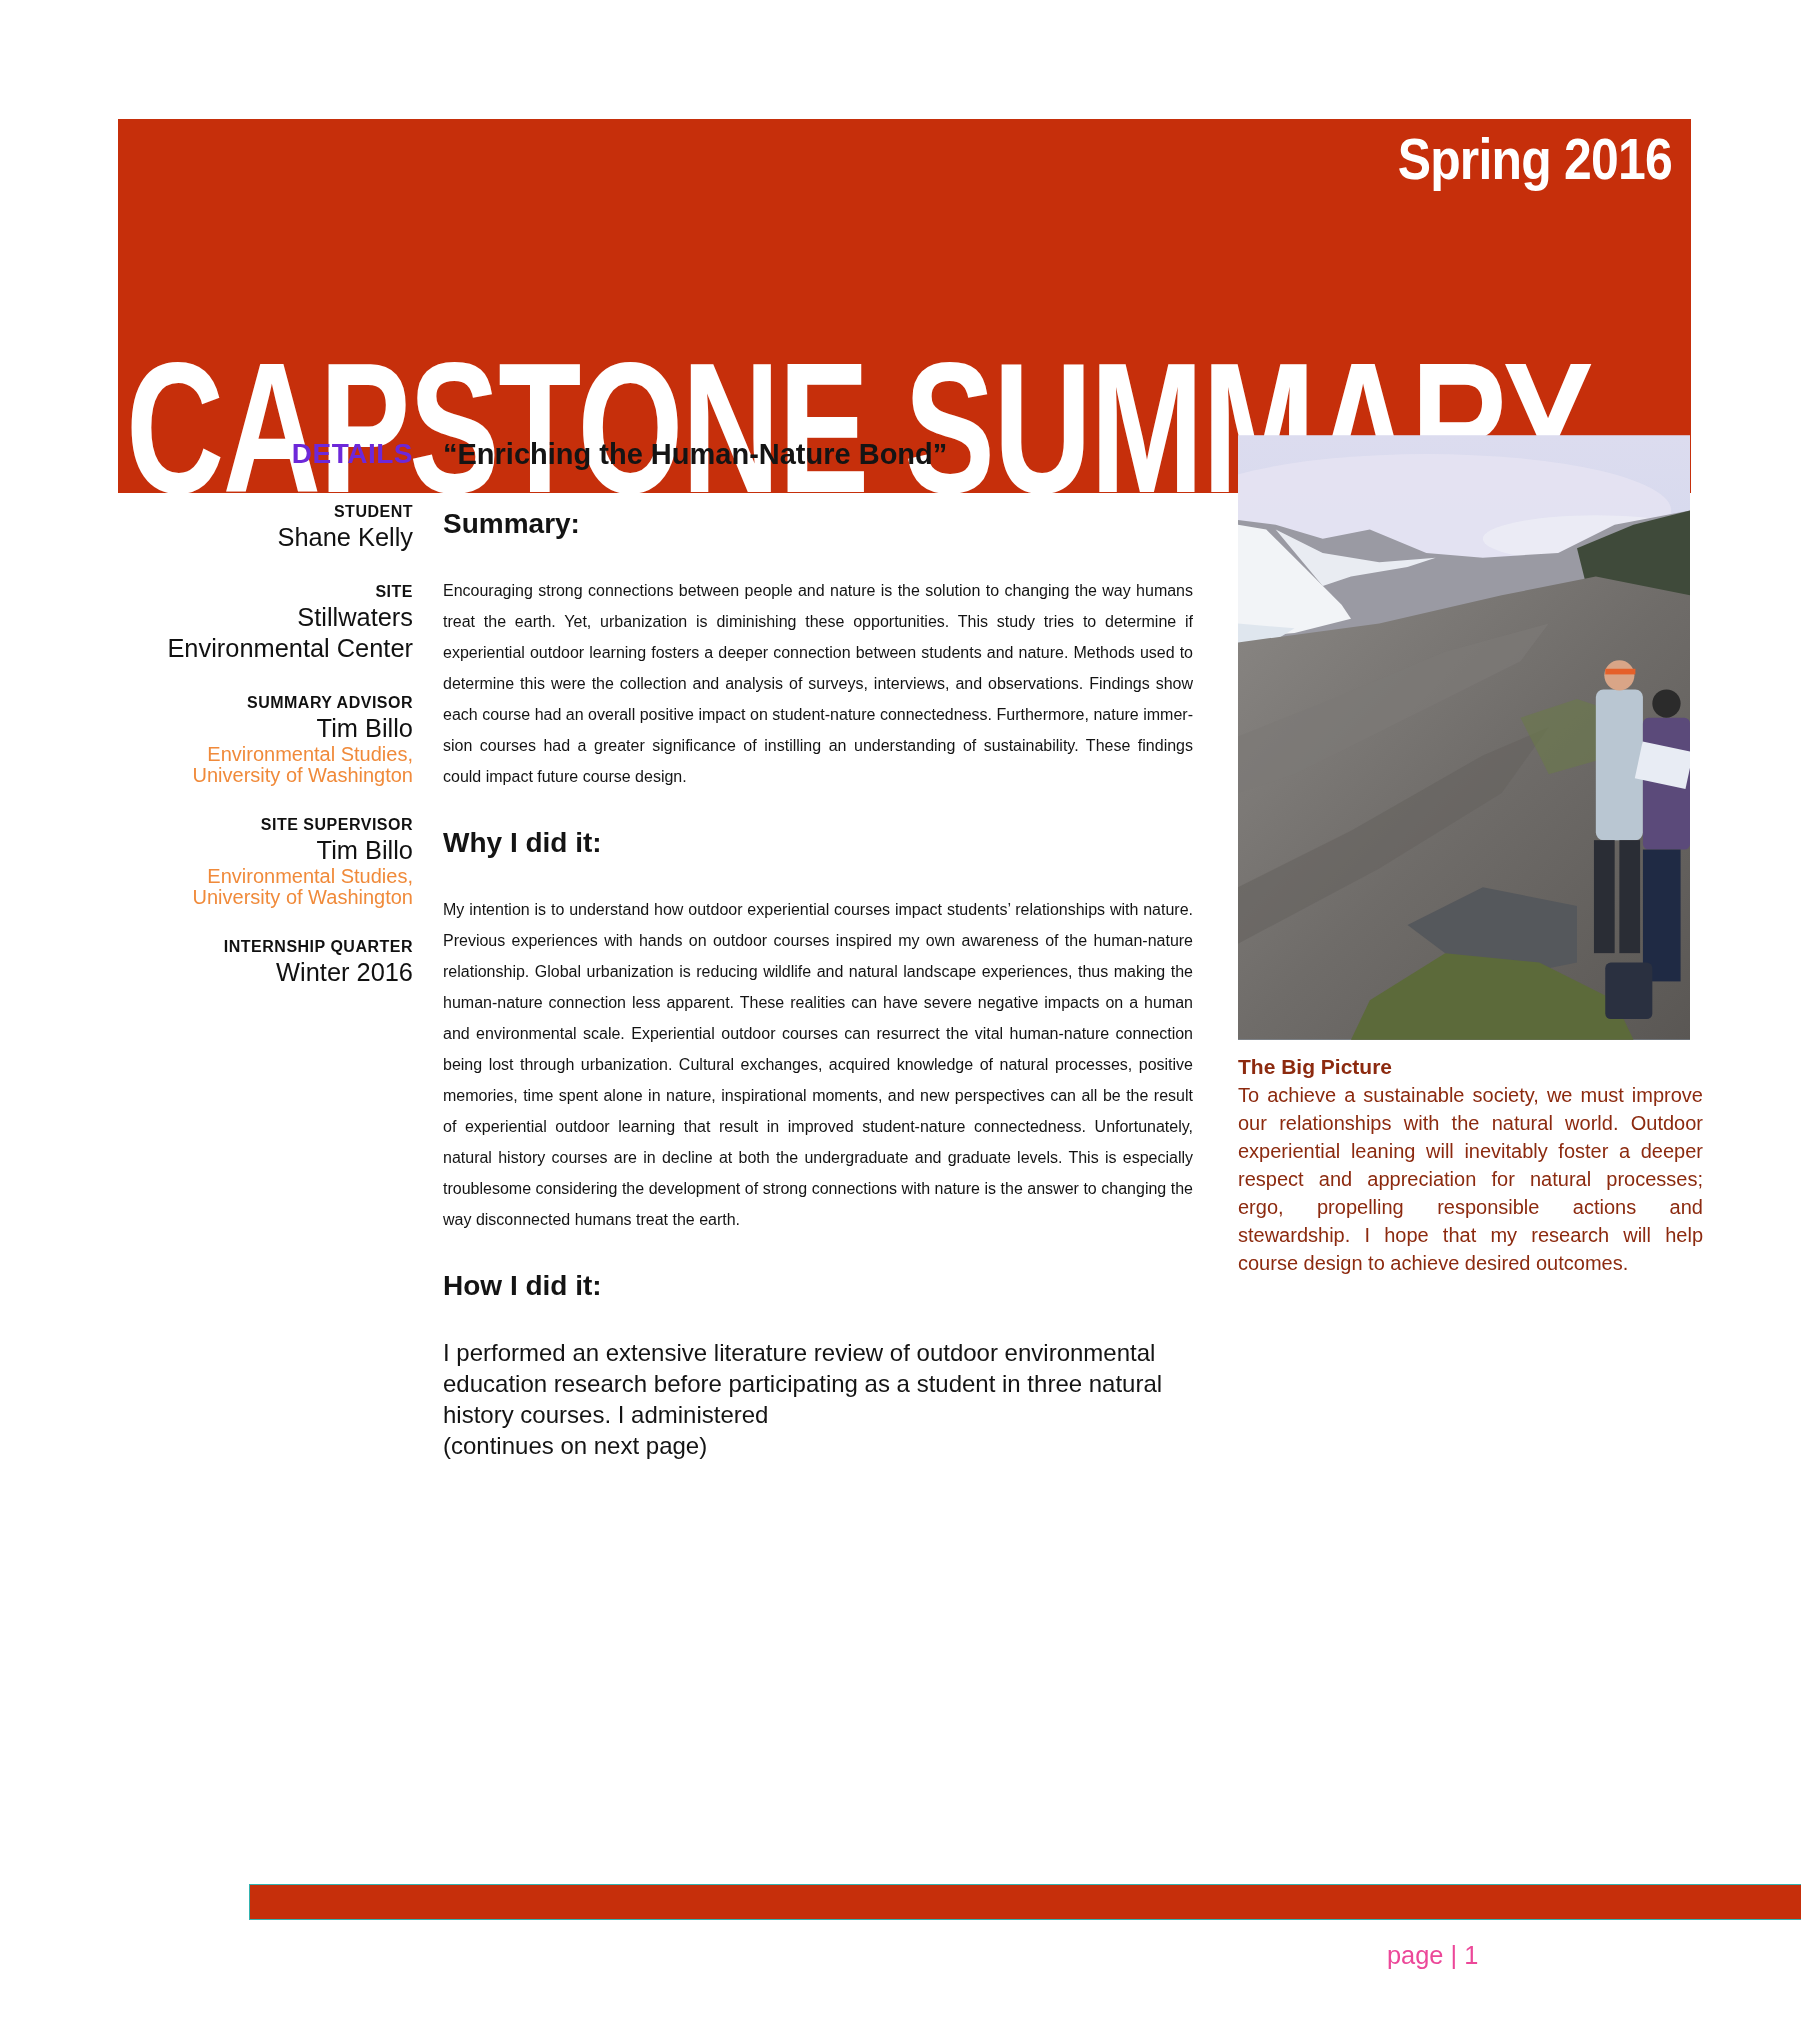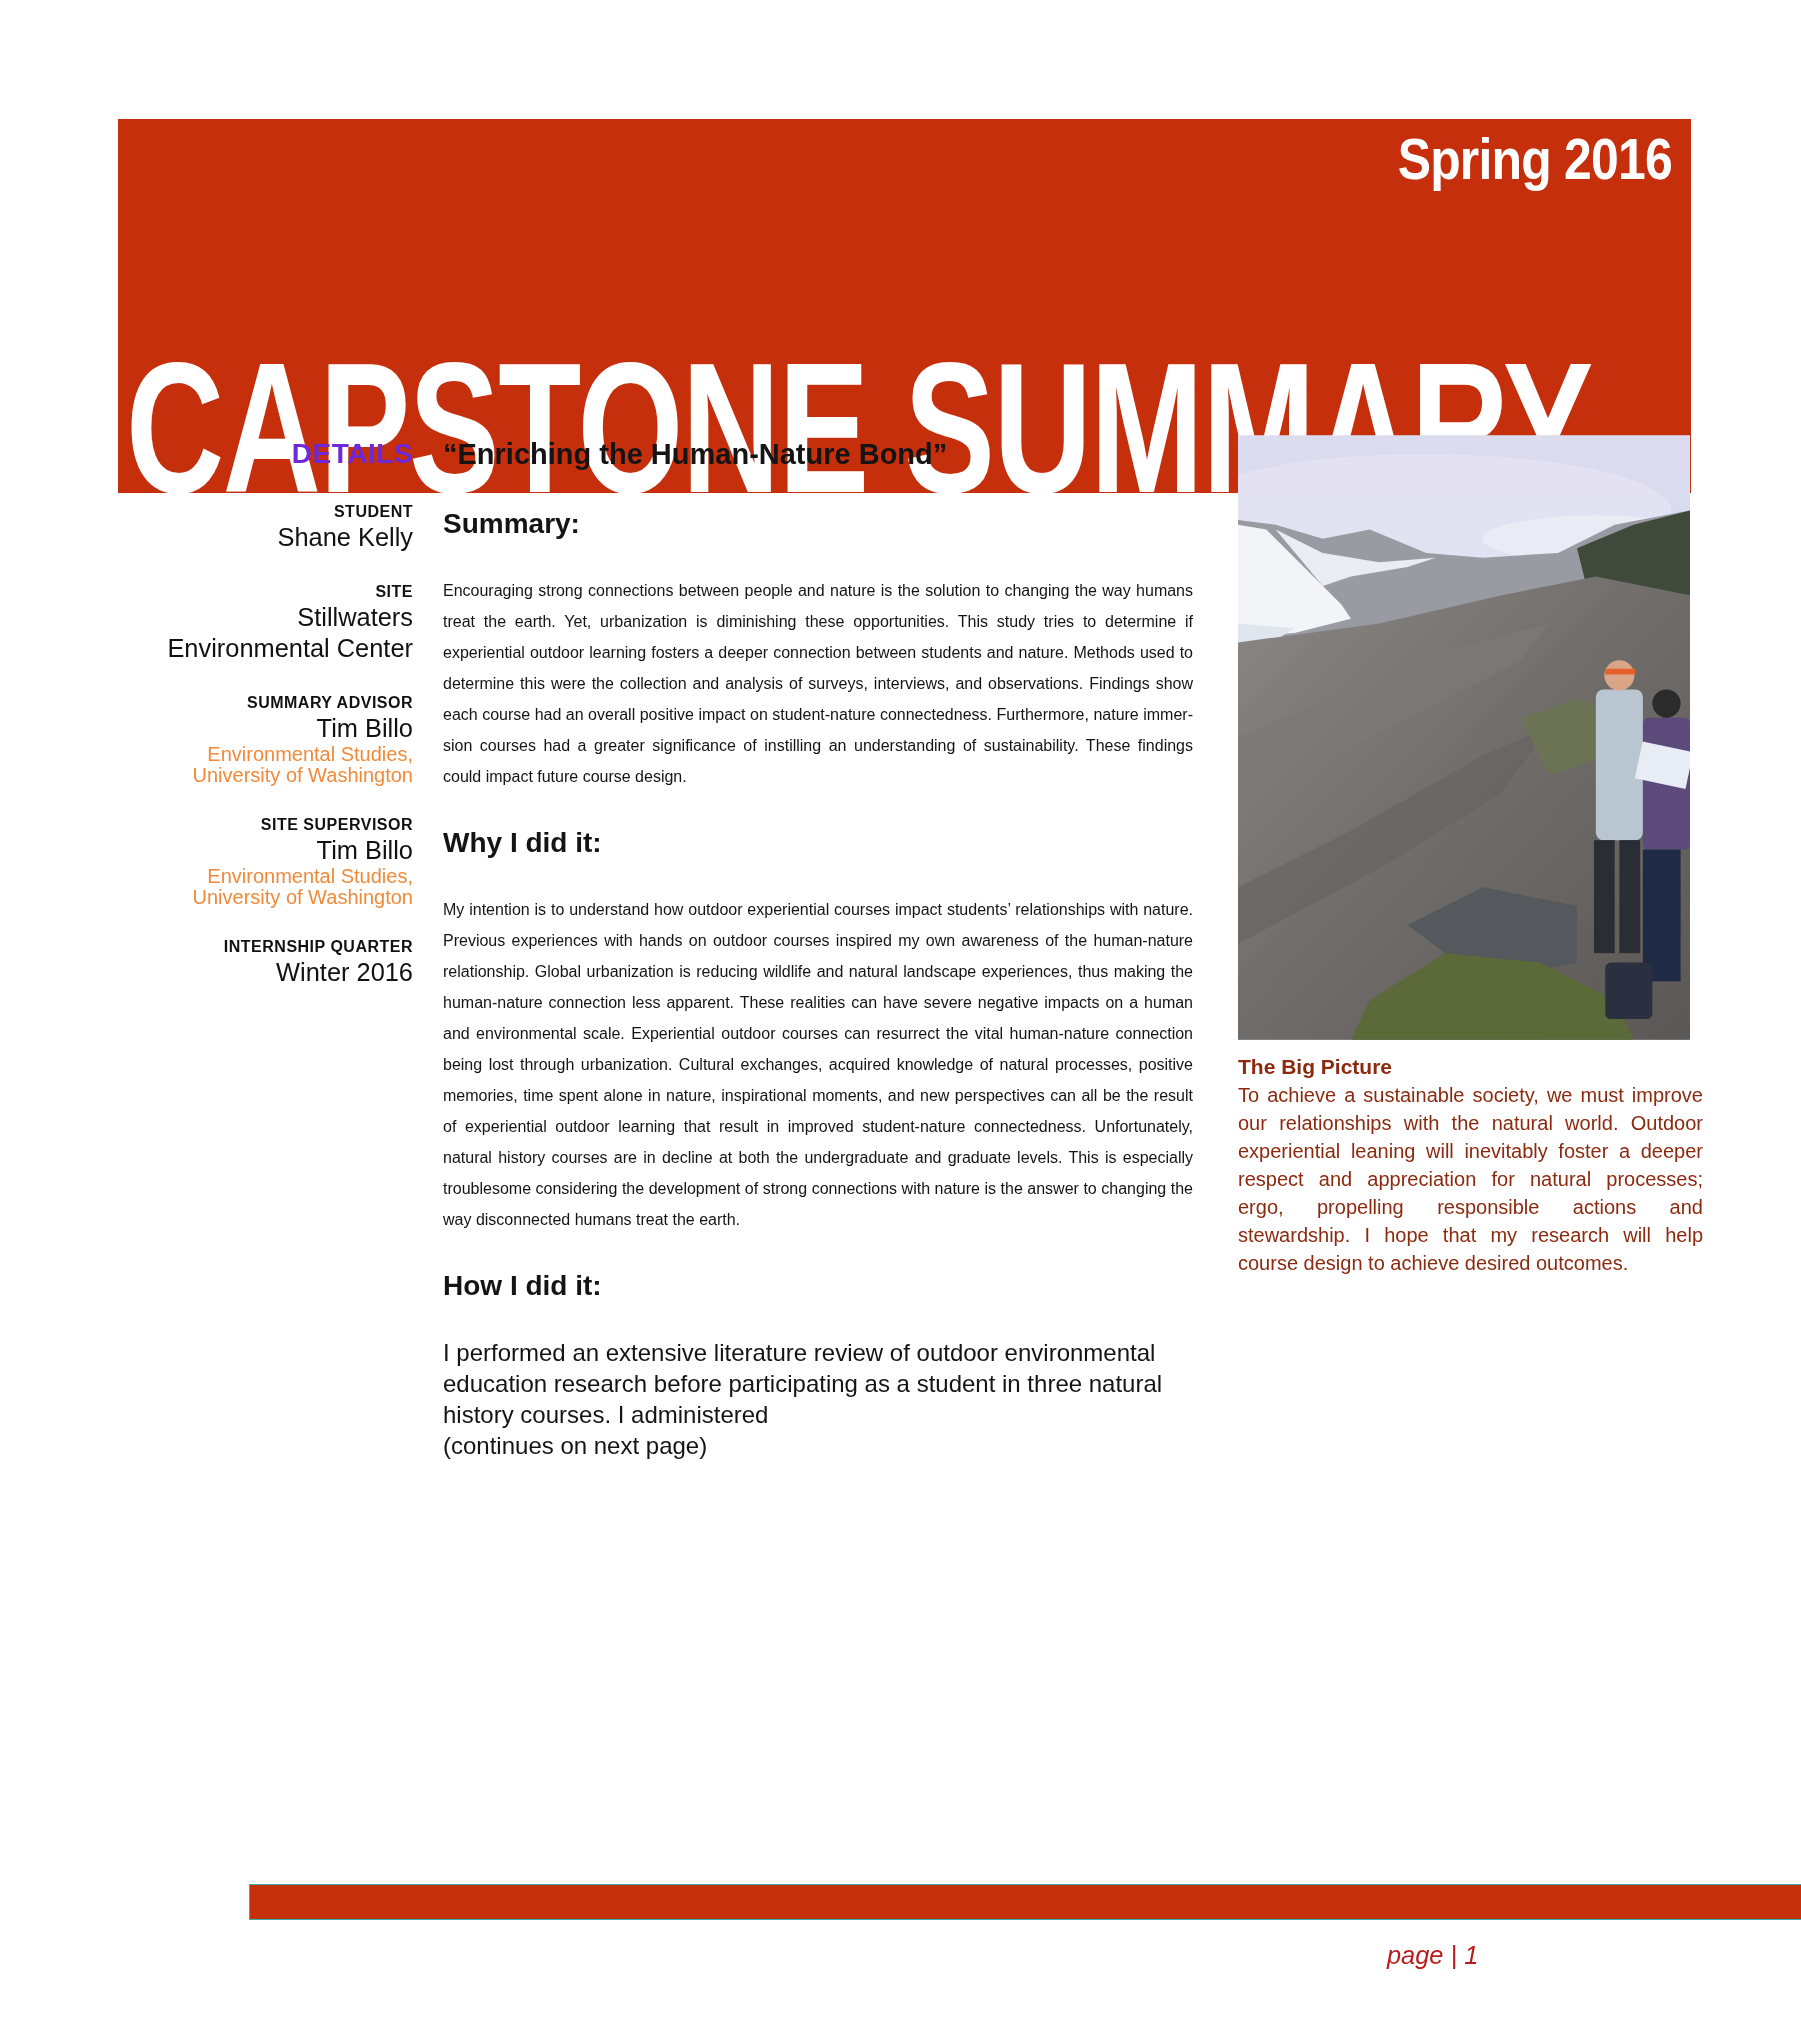--- a/index.html
+++ b/index.html
@@ -30,21 +30,21 @@
                hyphens: manual; }
   .cont { font-size: 24px; line-height: 31px; margin: 0; }
 
   .photo { position: absolute; left: 1238px; top: 435px; width: 452px; height: 605px; overflow: hidden; }
   .caption { position: absolute; left: 1238px; top: 1053px; width: 465px; }
   .caption-title { color: #8c2a0f; font-weight: bold; font-size: 21px; line-height: 28px; }
   .caption-text { color: #8c2a0f; font-size: 20px; line-height: 28px; text-align: justify; }
 
   .footer-bar { position: absolute; left: 249px; top: 1884px; width: 1553px; height: 36px;
                 background: #c62f0b; border: 1.4px solid #33b3b0; border-right: none; box-sizing: border-box; }
-  .page-num { position: absolute; left: 1387px; top: 1941px; font-size: 25.4px; color: #b91c1c; font-style: italic; }
+  .page-num { position: absolute; left: 1387px; top: 1941px; font-size: 25.4px; color: #ec4899; }
 </style>
 </head>
 <body>
 
 <div class="header">
   <div class="season">Spring 2016</div>
   <div class="title">CAPSTONE SUMMARY</div>
 </div>
 
 <div class="details">

